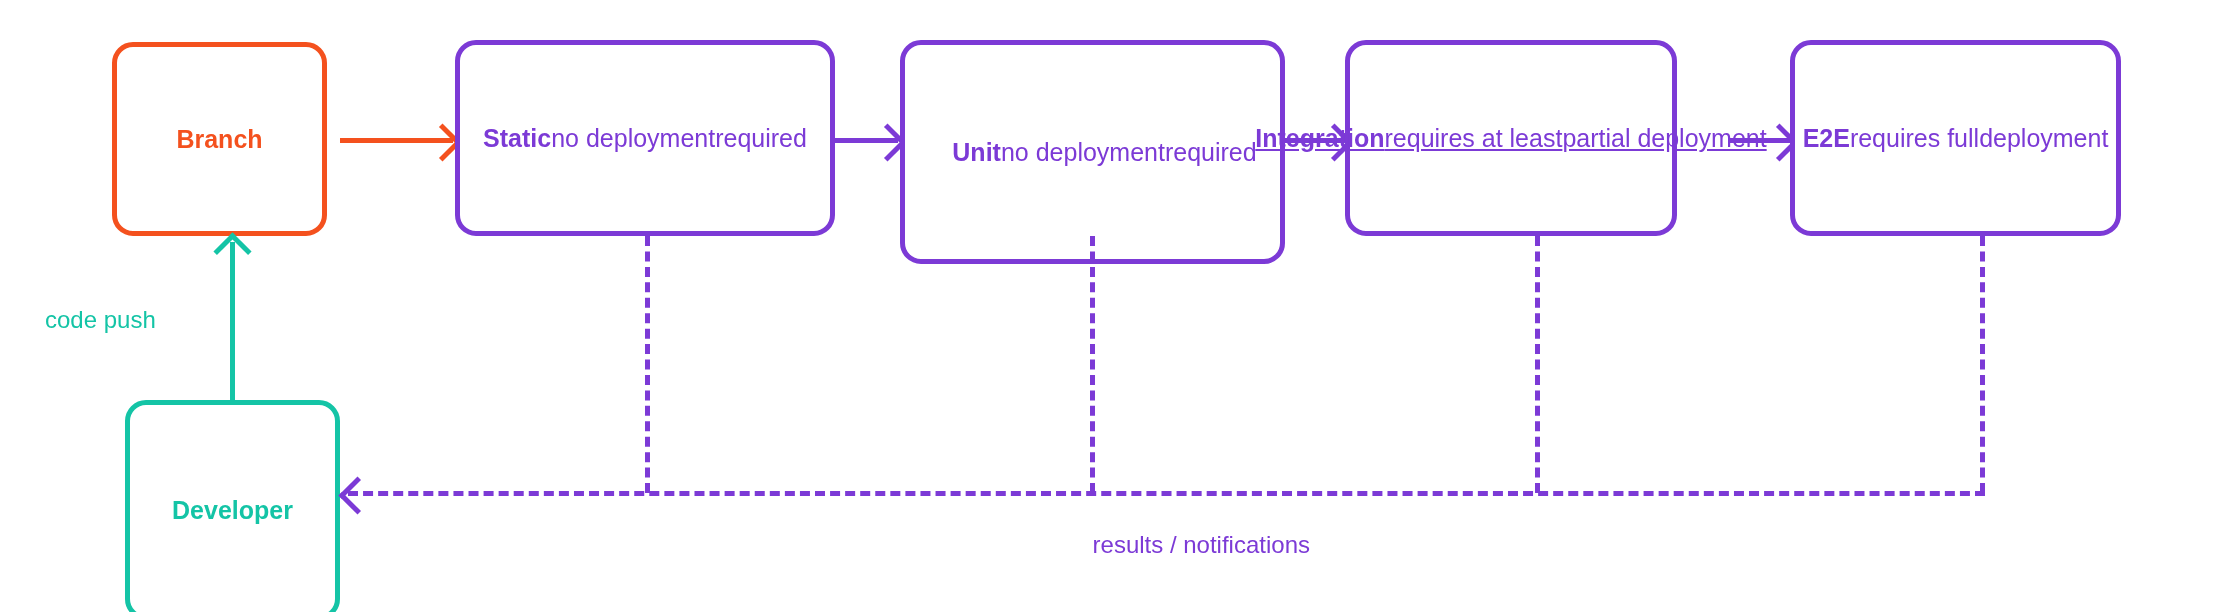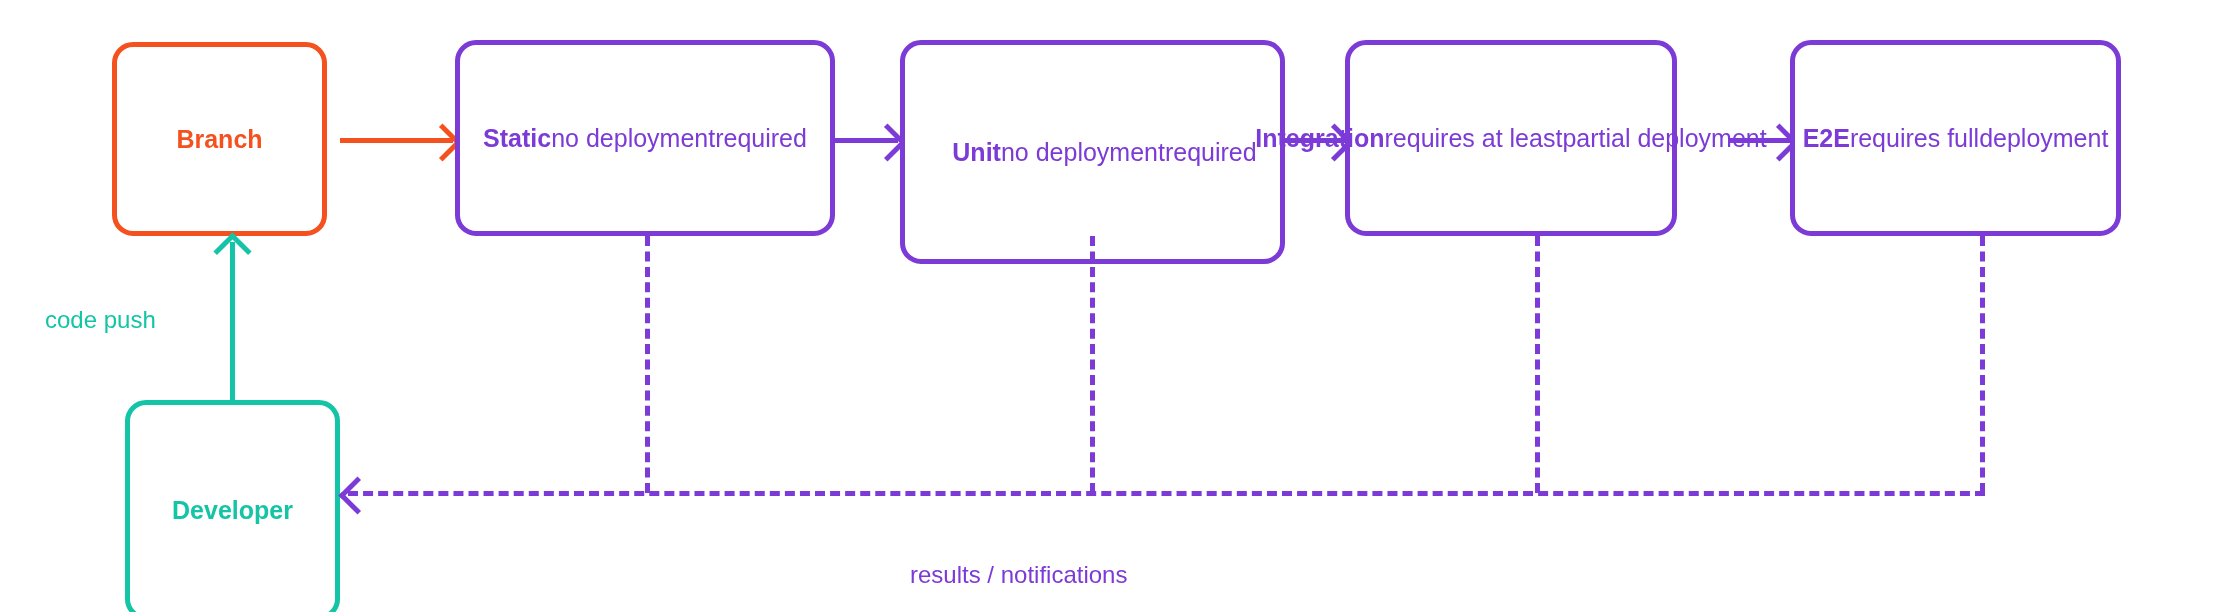--- a/index.html
+++ b/index.html
@@ -123,21 +123,21 @@
 
   <div class="node purple" style="left:900px; top:40px; width:385px; height:224px;padding-left:24px;">
     <div class="node-title">Unit</div>
     <div class="node-sub">no deployment</div>
     <div class="node-sub">required</div>
   </div>
 
   <div class="hline purple" style="left:1285px; top:138px; width:60px;"></div>
   <div class="arrowhead right purple" style="left:1321px; top:129px;"></div>
 
-  <div class="node purple" style="left:1345px; top:40px; width:332px; height:196px;">
+  <div class="node purple" style="left:1345px; top:40px; width:332px; height:196px;text-decoration:underline;">
     <div class="node-title">Integration</div>
     <div class="node-sub">requires at least</div>
     <div class="node-sub">partial deployment</div>
   </div>
 
   <div class="hline purple" style="left:1730px; top:138px; width:60px;"></div>
   <div class="arrowhead right purple" style="left:1766px; top:129px;"></div>
 
   <div class="node purple" style="left:1790px; top:40px; width:331px; height:196px;">
     <div class="node-title">E2E</div>
@@ -154,15 +154,15 @@
   <div class="edge-label teal" style="left:45px; top:305px; width:170px; text-align:left;">code push</div>
 
   <div class="vline dashed-purple" style="left:645px; top:236px; height:257px;"></div>
   <div class="vline dashed-purple" style="left:1090px; top:236px; height:257px;"></div>
   <div class="vline dashed-purple" style="left:1535px; top:236px; height:257px;"></div>
   <div class="vline dashed-purple" style="left:1980px; top:236px; height:257px;"></div>
 
   <div class="hline dashed-purple" style="left:348px; top:491px; width:1637px;"></div>
   <div class="arrowhead left purple" style="left:344px; top:482px;"></div>
 
-  <div class="edge-label purple" style="left:910px; top:560px; width:400px; text-align:left;">results / notifications</div>
+  <div class="edge-label purple" style="left:910px; top:530px; width:400px; text-align:right;">results / notifications</div>
 
 </div>
 
 </body></html>

